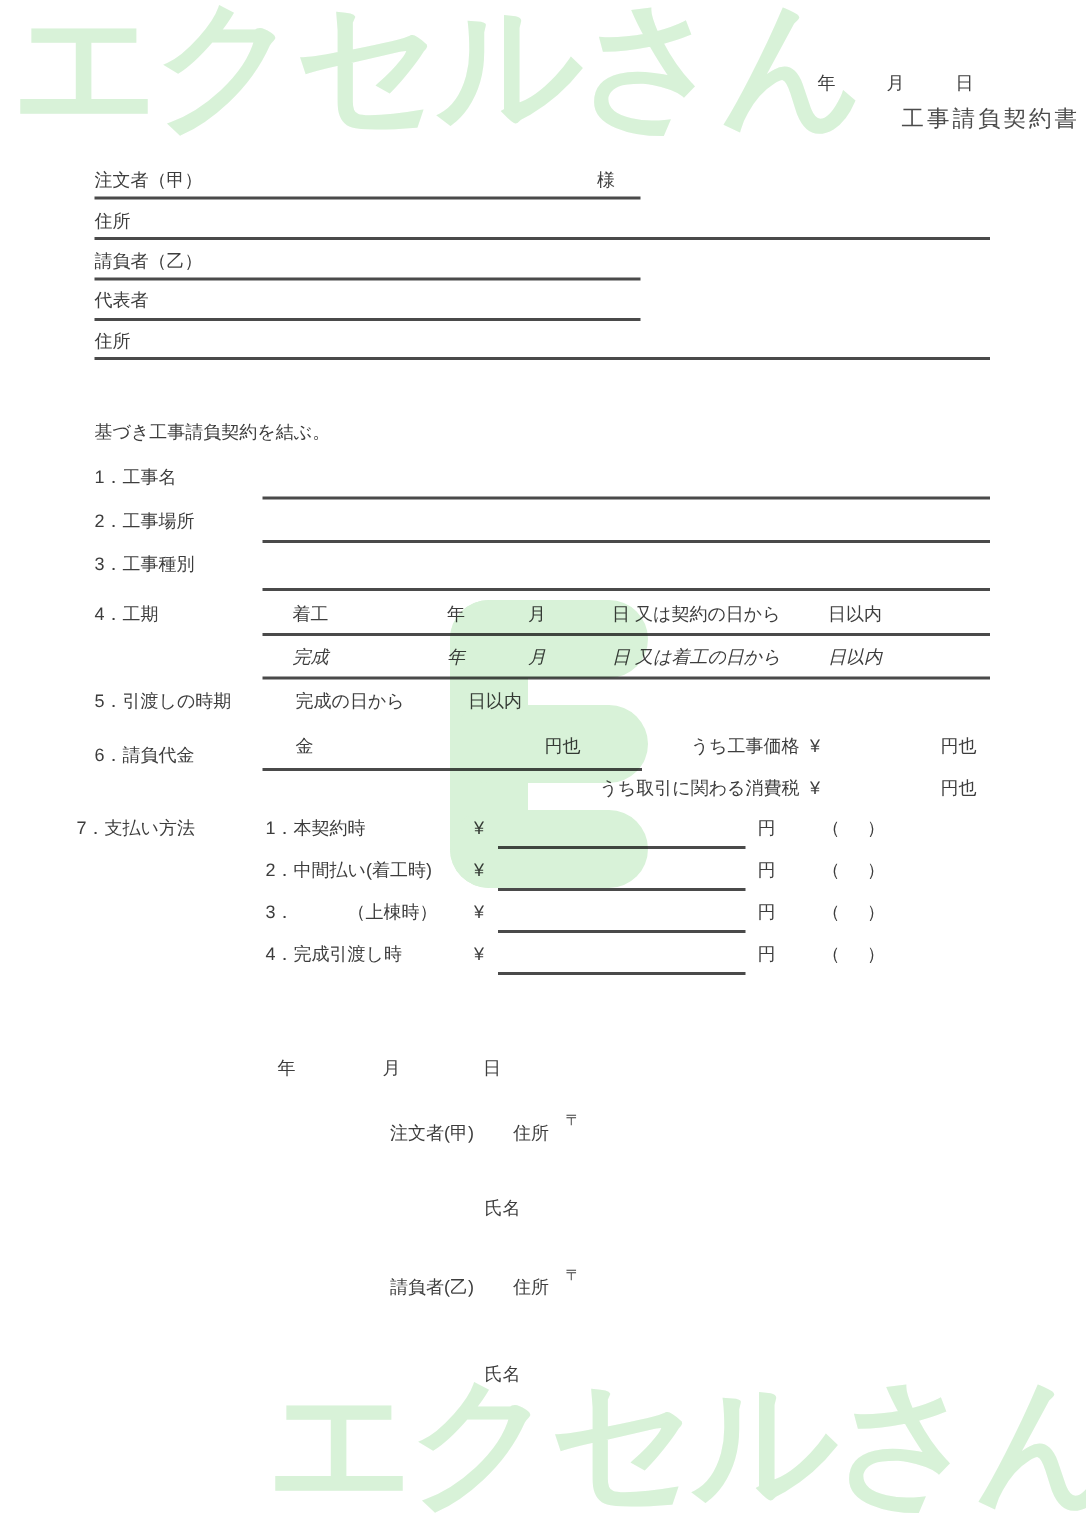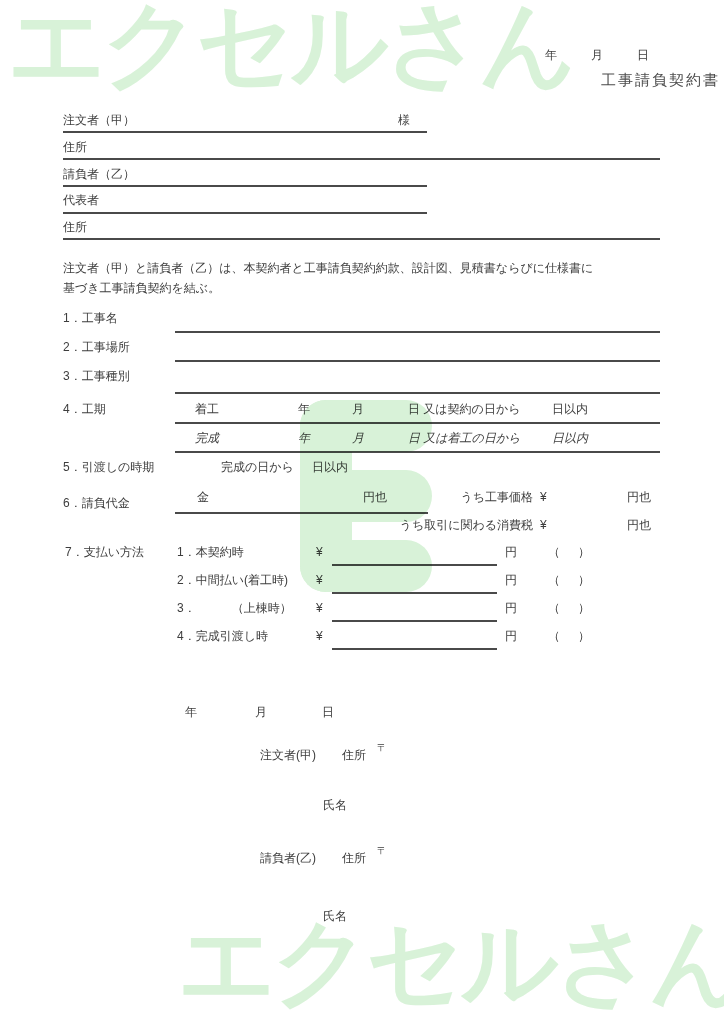--- a/index.html
+++ b/index.html
@@ -53,37 +53,37 @@
   .i4{top:401px;left:63px;}
   .krow{position:absolute;left:175px;width:485px;height:16px;}
   .krowA{top:401px;} .krowB{top:430px;font-style:italic;}
   .krow span{position:absolute;white-space:nowrap;}
   .k-label{left:20px;} .k-year{left:123px;} .k-month{left:177px;} .k-phrase{left:233px;} .k-within{left:377px;}
   .r-kA{top:422px;left:175px;width:485px;}
   .r-kB{top:451px;left:175px;width:485px;}
 
   
   .i5{top:459px;left:63px;}
-  .h-from{top:459px;left:197px;margin-left:24px;}
+  .h-from{top:459px;left:197px;}
   .h-within{top:459px;left:312px;}
 
   
   .i6{top:495px;left:63px;}
   .pr-kin{top:489px;left:197px;}
   .pr-yennari{top:489px;left:363px;}
   .pr-wlabel{top:489px;left:380px;width:153px;text-align:right;}
   .pr-wyen{top:489px;left:540px;}
   .pr-wsuffix{top:489px;left:627px;}
   .r-price{top:512px;left:175px;width:253px;}
   .pr-tlabel{top:517px;left:380px;width:153px;text-align:right;}
   .pr-tyen{top:517px;left:540px;}
   .pr-tsuffix{top:517px;left:627px;}
 
   
-  .i7{top:544px;left:65px;}
+  .i7{top:544px;left:51px;}
   .prow{position:absolute;left:177px;width:430px;height:16px;}
   .prow0{top:544px;} .prow1{top:572px;} .prow2{top:600px;text-decoration:underline;} .prow3{top:628px;}
   .prow span{position:absolute;white-space:nowrap;}
   .pay-label{left:0;}
   .pay-yen{left:139px;}
   .pay-unit{left:328px;}
   .pay-open{left:371px;}
   .pay-close{left:401px;}
   .r-p0{top:564px;} .r-p1{top:592px;} .r-p2{top:620px;} .r-p3{top:648px;}
   .r-pay{left:332px;width:165px;}
@@ -124,21 +124,20 @@
 
   <div class="abs p-contractor">請負者（乙）</div>
   <div class="rule r-contractor"></div>
 
   <div class="abs p-rep">代表者</div>
   <div class="rule r-rep"></div>
 
   <div class="abs p-addr2">住所</div>
   <div class="rule r-addr2"></div>
 
-  <div class="abs pre1">注文者（甲）と請負者（乙）は、本契約者と工事請負契約約款、設計図、見積書ならびに仕様書に</div>
   <div class="abs pre2">基づき工事請負契約を結ぶ。</div>
 
   <div class="abs i1">1．工事名</div>
   <div class="rule r-i1"></div>
 
   <div class="abs i2">2．工事場所</div>
   <div class="rule r-i2"></div>
 
   <div class="abs i3">3．工事種別</div>
   <div class="rule r-i3"></div>

